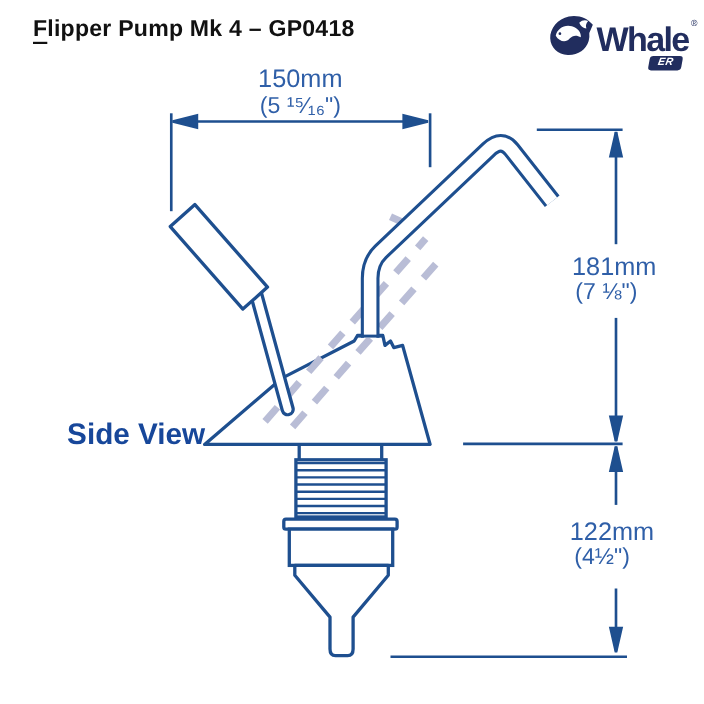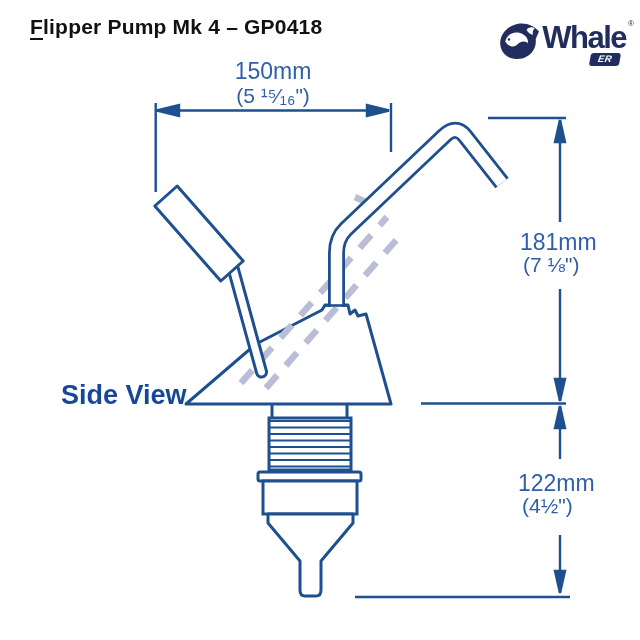--- a/index.html
+++ b/index.html
@@ -15,22 +15,22 @@
   .title {
     position:absolute; left:30px; top:15px;
     font-size:21px; font-weight:bold; color:#111;
     letter-spacing:0.2px; white-space:nowrap;
   }
   .title .f-underline {
     display:inline-block; border-bottom:2.5px solid #111; line-height:1.05;
   }
 
   .logo {
-    position:absolute; right:14px; top:22px;
-    display:flex; align-items:flex-start; height:40px;
+    position:absolute; right:14px; top:11px;
+    display:flex; align-items:flex-end; height:40px;
   }
   .logo-icon { width:42px; height:38px; margin-right:2px; }
   .logo-wordmark {
     position:relative;
     font-size:31px; font-weight:bold; color:#212d5e;
     letter-spacing:-1.5px; line-height:1;
   }
   .logo-reg {
     position:absolute; right:-8px; top:-2px;
     font-size:8px; font-weight:normal; letter-spacing:0;

